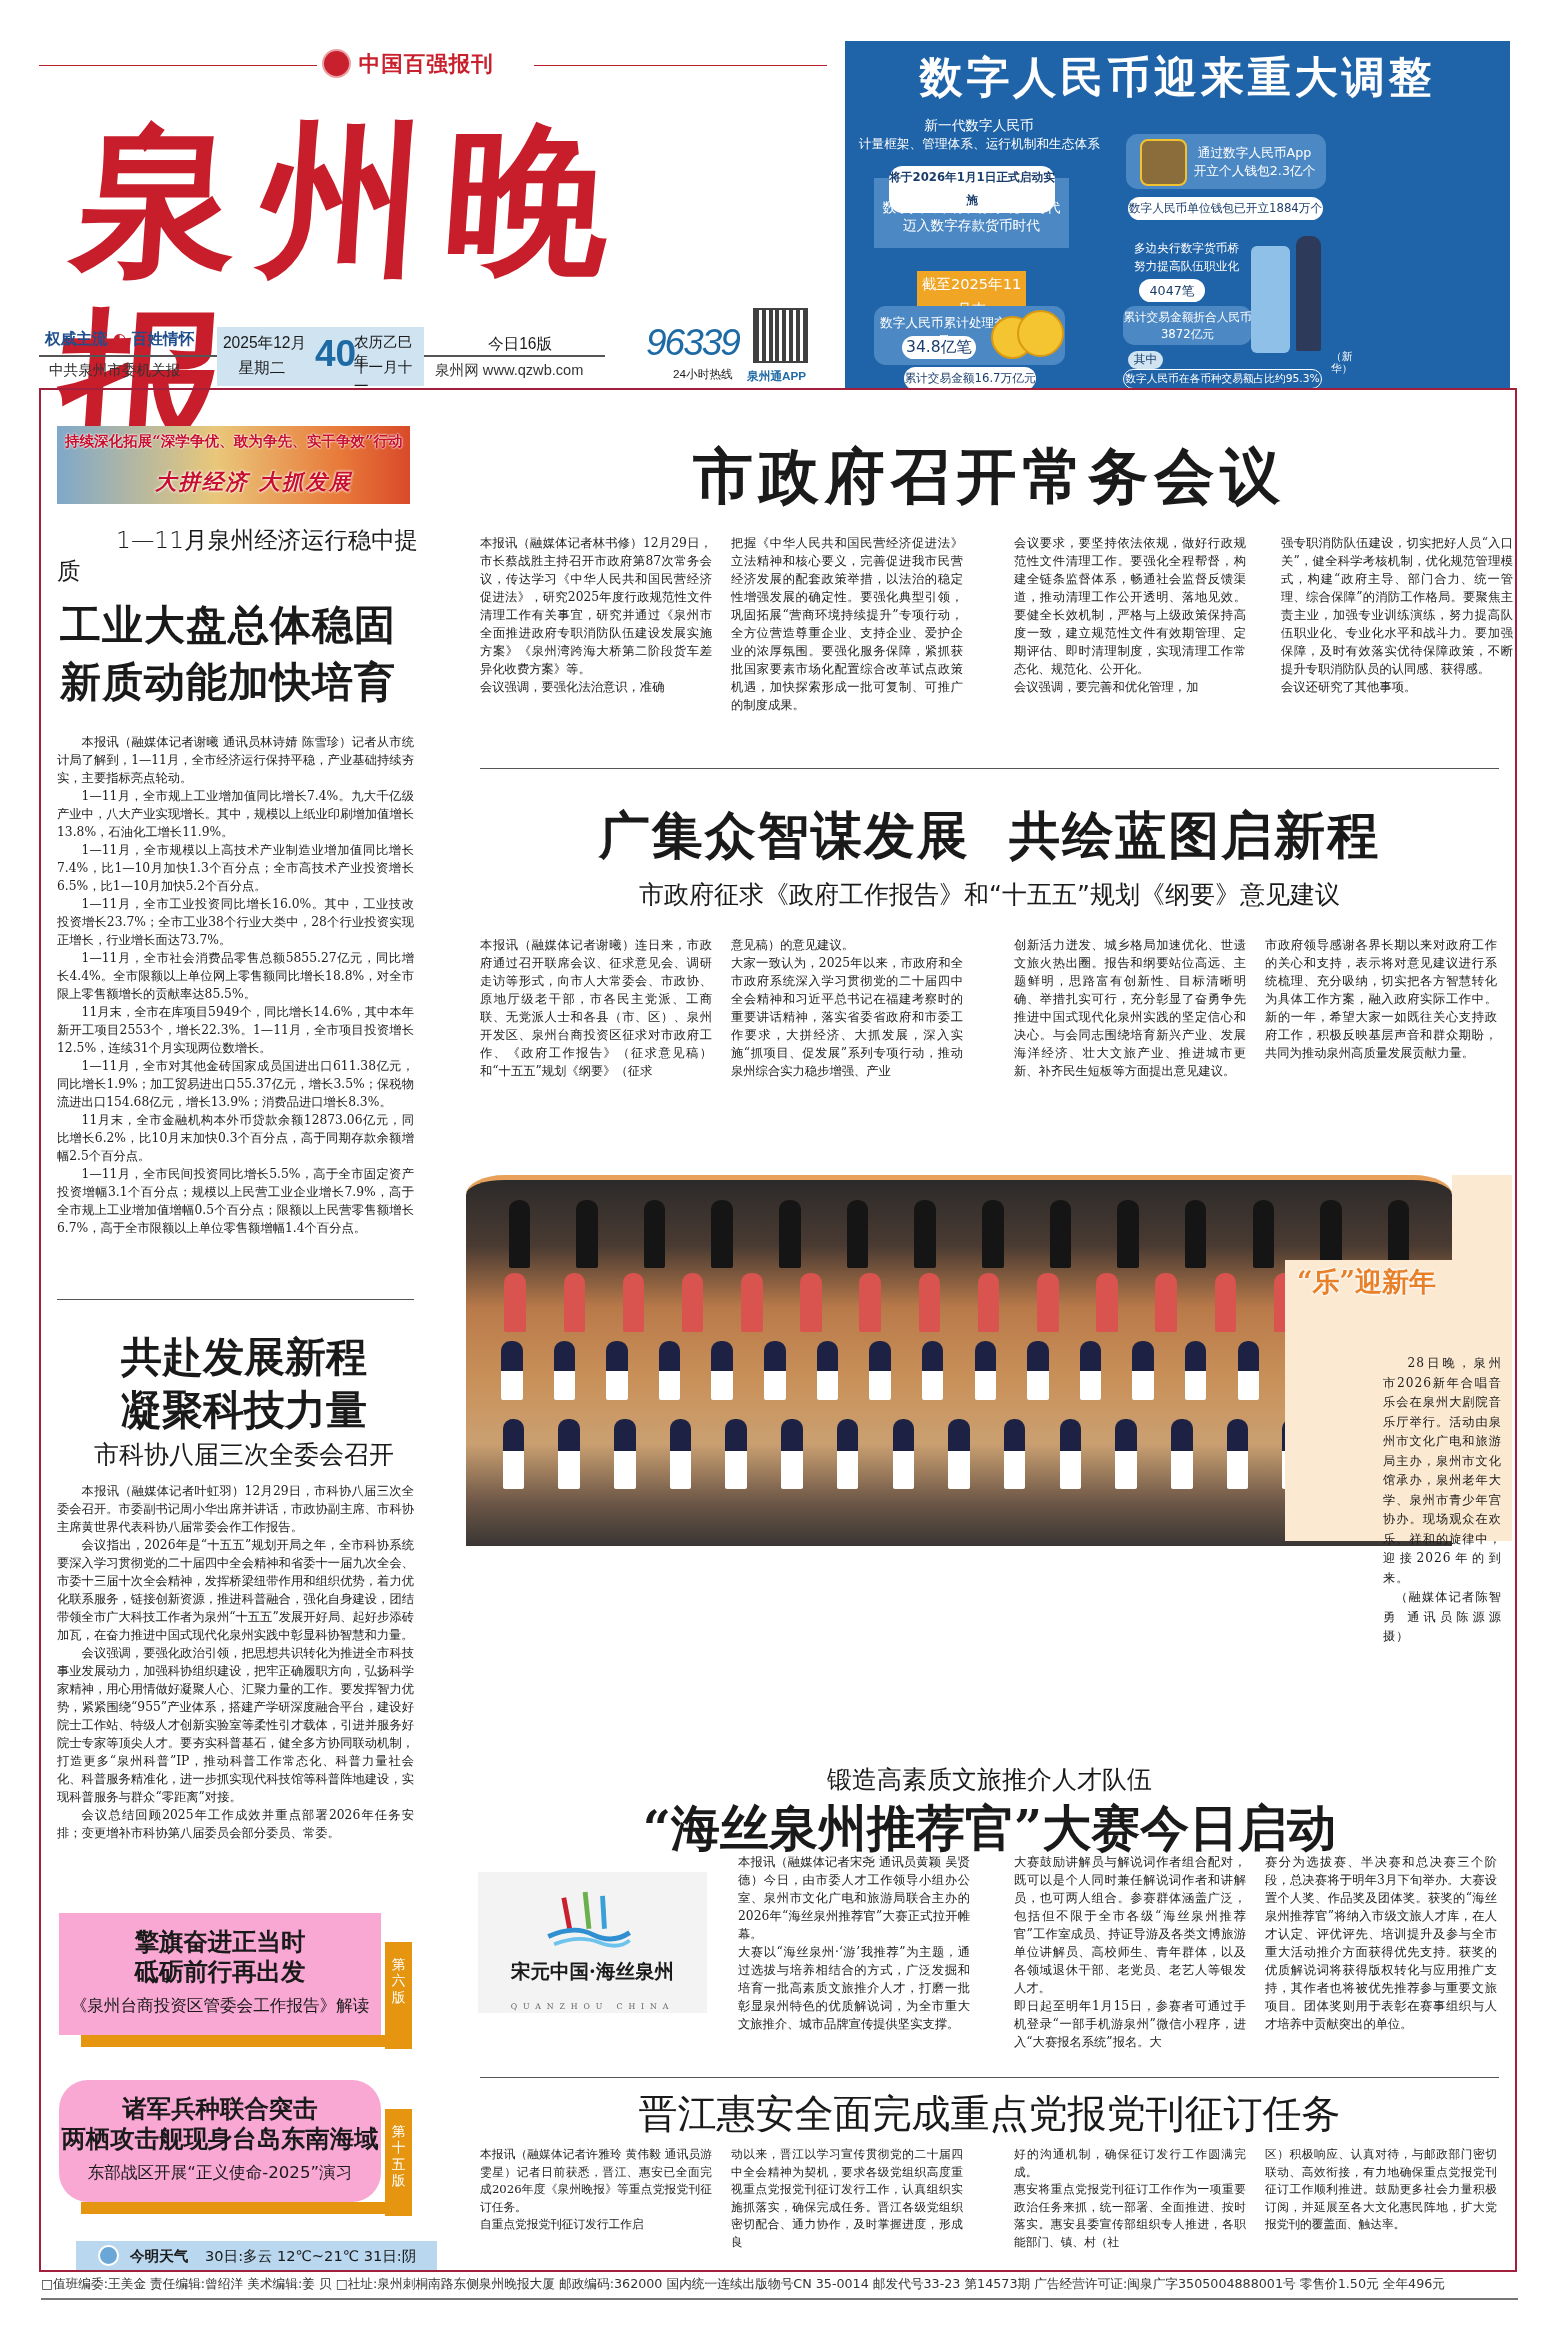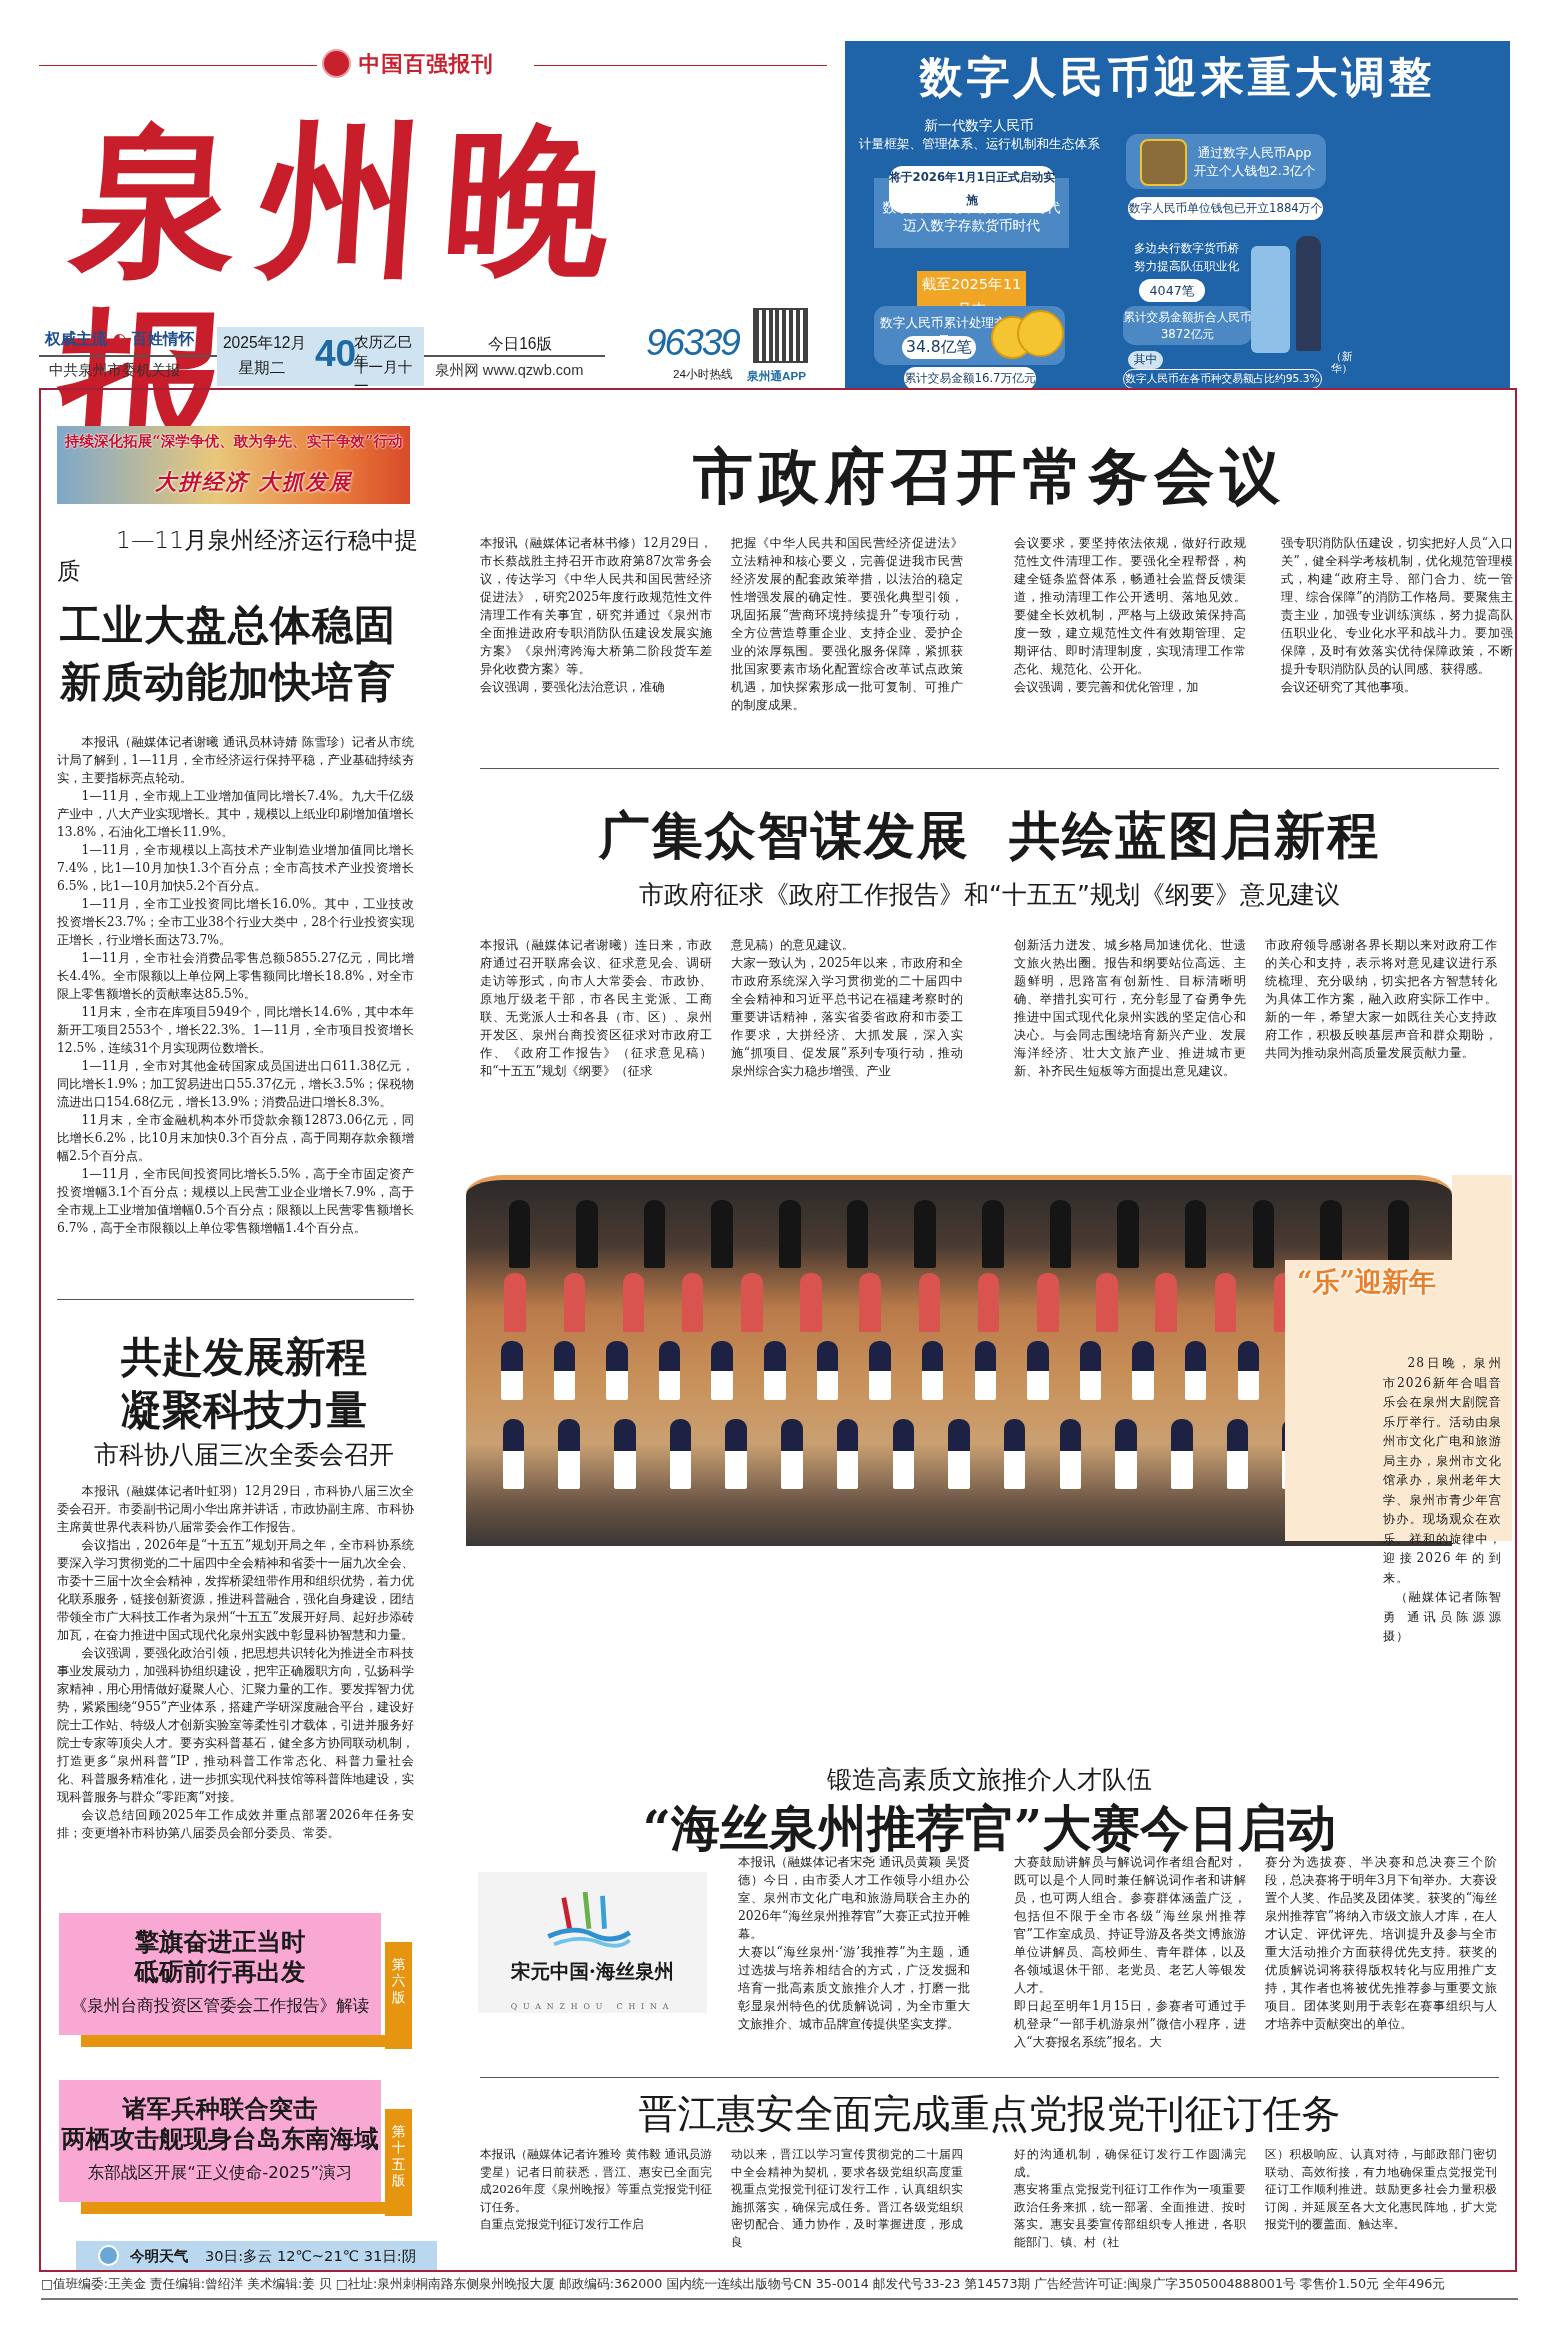--- a/index.html
+++ b/index.html
@@ -184,21 +184,21 @@
 
 <div class="promo" style="top:1913px;">
   <div class="p1">
     <div>擎旗奋进正当时</div>
     <div>砥砺前行再出发</div>
   </div>
   <div class="p2" style="top:82px;">《泉州台商投资区管委会工作报告》解读</div>
   <div class="bar"></div>
   <div class="tab">第六版</div>
 </div>
-<div class="promo" style="top:2080px;">
+<div class="promo" style="top:2080px;border-radius:29px;">
   <div class="p1">
     <div>诸军兵种联合突击</div>
     <div>两栖攻击舰现身台岛东南海域</div>
   </div>
   <div class="p2" style="top:82px;">东部战区开展“正义使命-2025”演习</div>
   <div class="bar"></div>
   <div class="tab">第十五版</div>
 </div>
 
 <div class="weather">

